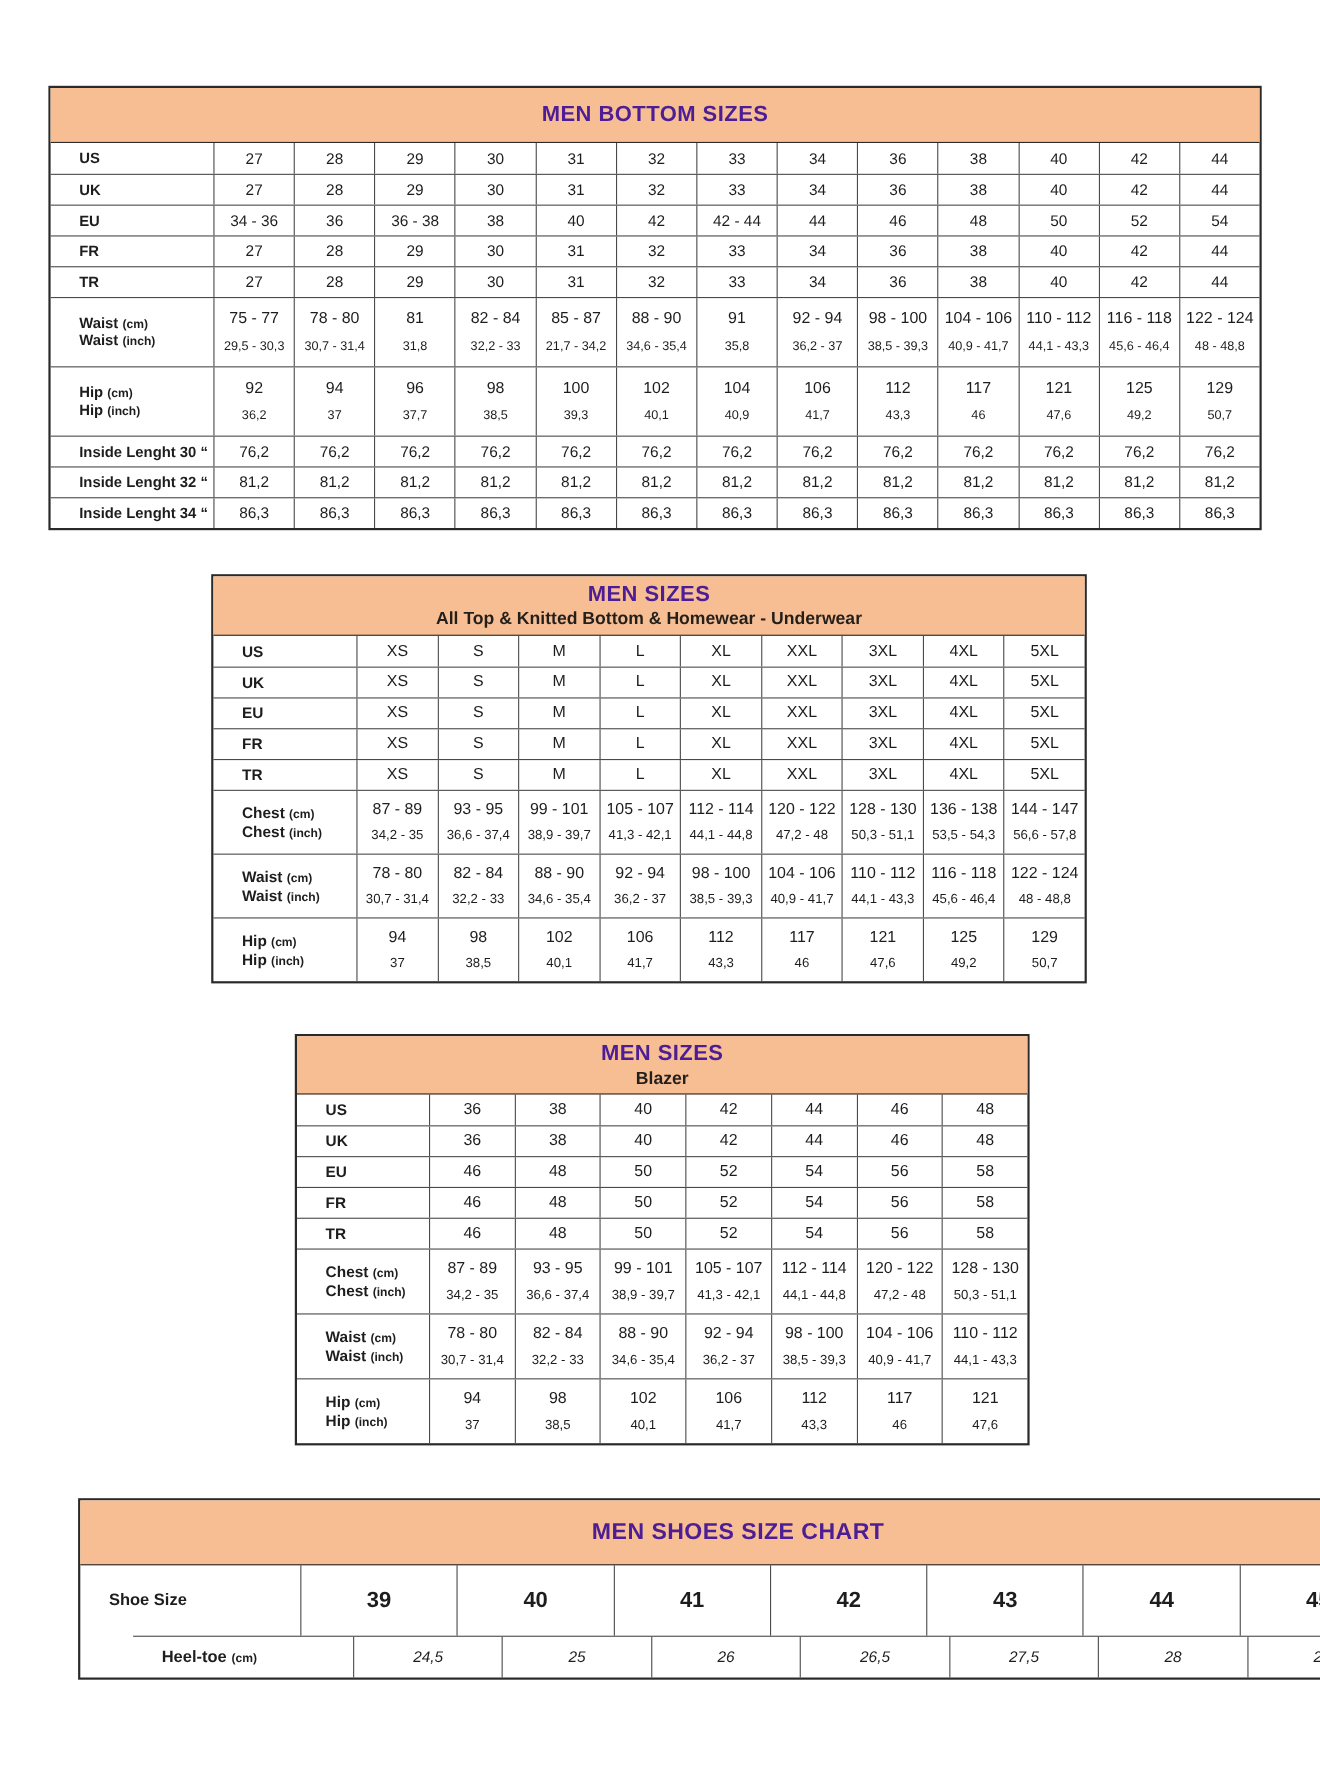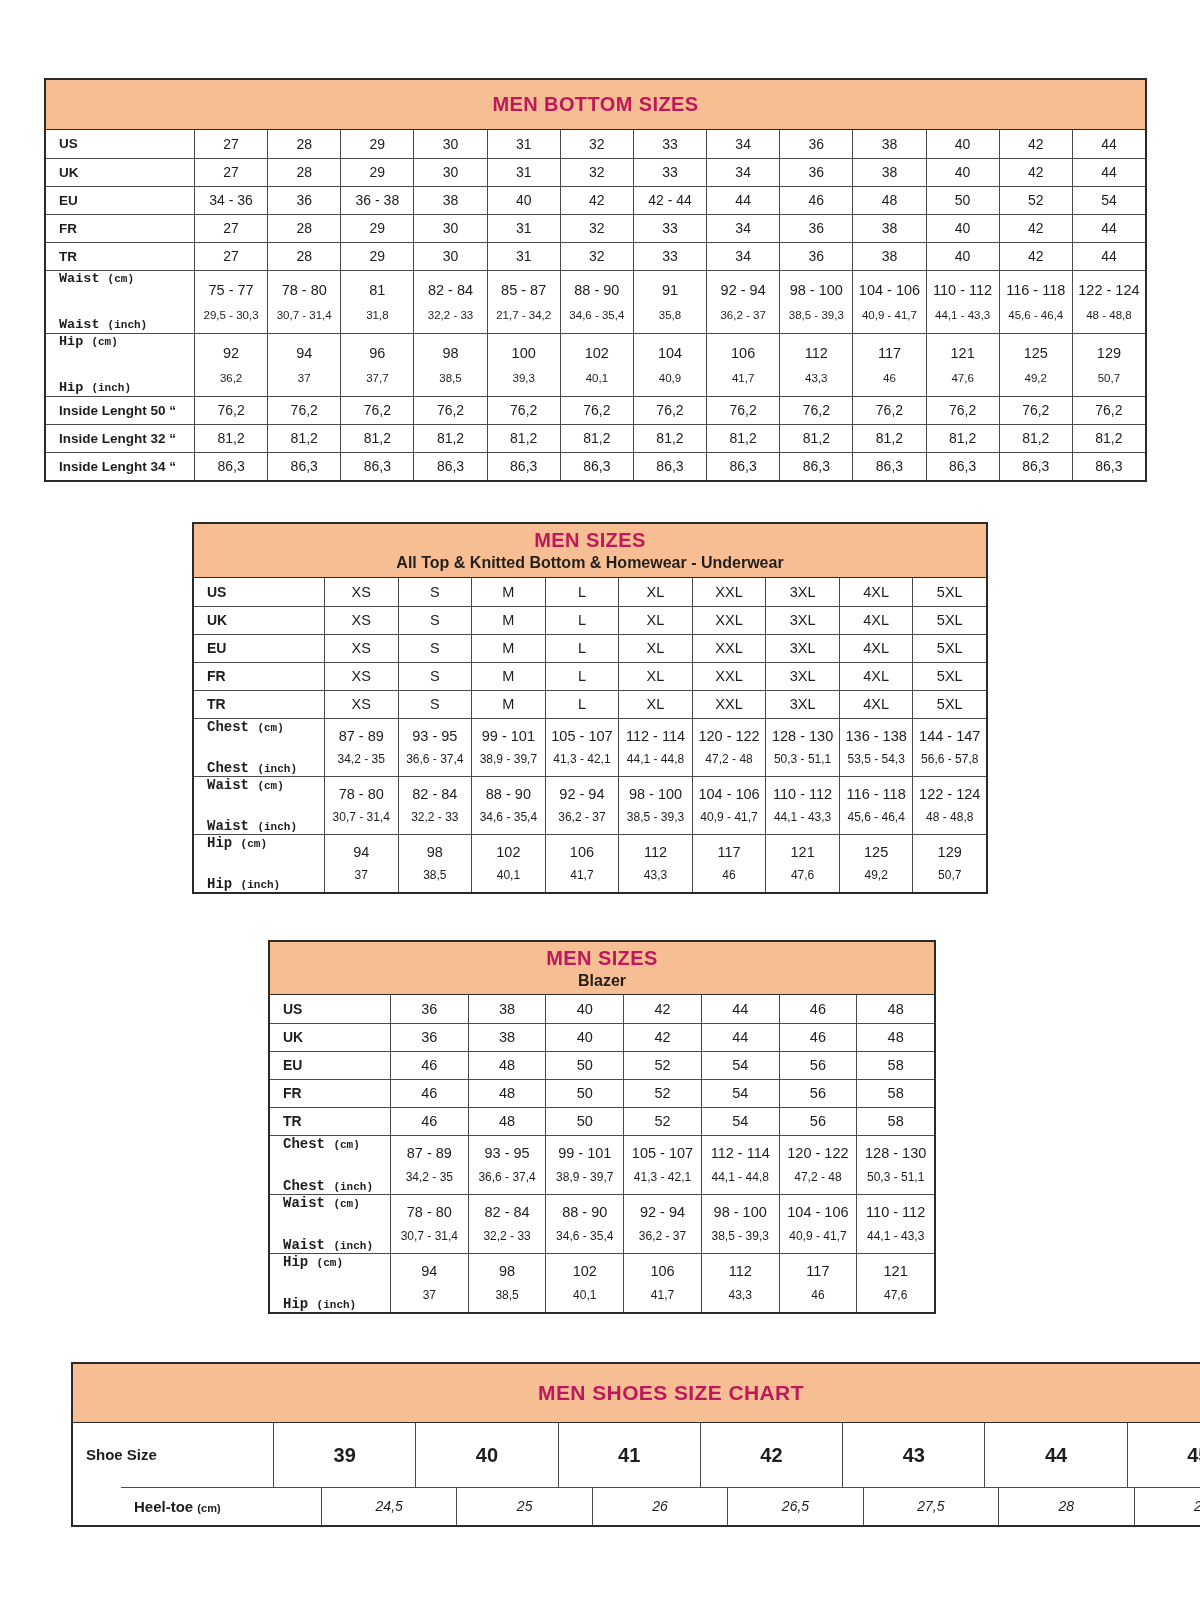--- a/index.html
+++ b/index.html
@@ -16,38 +16,38 @@
   .tbl{
     position:absolute;box-sizing:border-box;background:#fff;
     border:2px solid var(--edge);
   }
   .band{
     background:var(--peach);
     border-bottom:1.5px solid var(--edge);
     display:flex;flex-direction:column;align-items:center;justify-content:center;
     box-sizing:border-box;
   }
-  .t-title{font-weight:700;font-size:20px;letter-spacing:.4px;color:#be185d;}
+  .t-title{font-weight:700;font-size:20px;letter-spacing:.4px;color:#4c1d95;}
   .t-sub{font-weight:700;font-size:16px;margin-top:2px;color:#241f1b;}
   .rows .row{display:grid;border-top:1px solid var(--line);box-sizing:border-box;}
   .rows .row:first-child{border-top:none;}
   .cell{
     display:flex;flex-direction:column;justify-content:center;
     border-left:1px solid var(--line);box-sizing:border-box;min-width:0;overflow:hidden;
   }
   .cell:first-child{border-left:none;}
   .val{text-align:center;}
   .v-line{line-height:1.15;white-space:nowrap;}
   .sgl .v-line{font-size:14.5px;}
   .dbl .cell{justify-content:space-evenly;}
   .dbl .l1{font-size:14.5px;}
   .dbl .l2{font-size:12px;}
-  .label{align-items:flex-start;padding-left:13px;font-weight:700;font-size:14px;}
+  .label{align-items:flex-start;padding-left:26px;font-weight:700;font-size:14px;}
   .lab-line{line-height:1.15;white-space:nowrap;}
-  .dbl .label{justify-content:space-between;font-family:Liberation Mono, monospace;}
+  .dbl .label{justify-content:center;}
   .unit{font-size:11px;font-weight:700;}
 
   
   #t0{left:44px;top:78px;width:1103px;}
   #t0 .band{height:50px;}
   #t0 .row{grid-template-columns:148px repeat(13,1fr);}
   #t0 .sgl{height:28px;}
   #t0 .dbl{height:63px;}
   #t0 .sgl .v-line{font-size:14px;}
   #t0 .dbl .l2{font-size:11.5px;}
@@ -417,21 +417,21 @@
           <div class="v-line l1">125</div>
           <div class="v-line l2">49,2</div>
         </div>
         <div class="cell val">
           <div class="v-line l1">129</div>
           <div class="v-line l2">50,7</div>
         </div>
       </div>
       <div class="row sgl">
         <div class="cell label">
-          <div class="lab-line">Inside Lenght 50 “</div>
+          <div class="lab-line">Inside Lenght 30 “</div>
         </div>
         <div class="cell val">
           <div class="v-line l1">76,2</div>
         </div>
         <div class="cell val">
           <div class="v-line l1">76,2</div>
         </div>
         <div class="cell val">
           <div class="v-line l1">76,2</div>
         </div>

